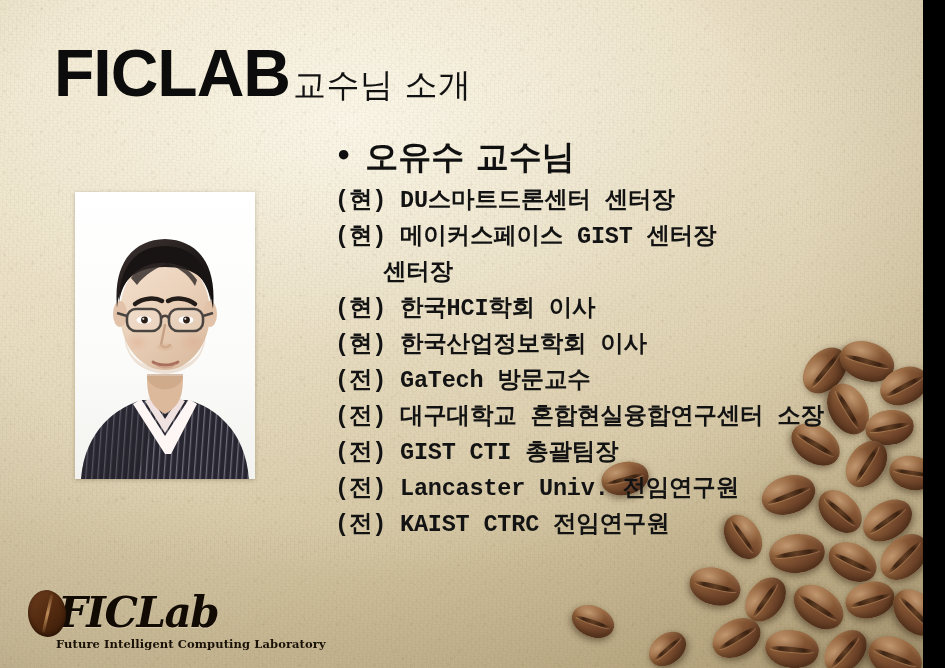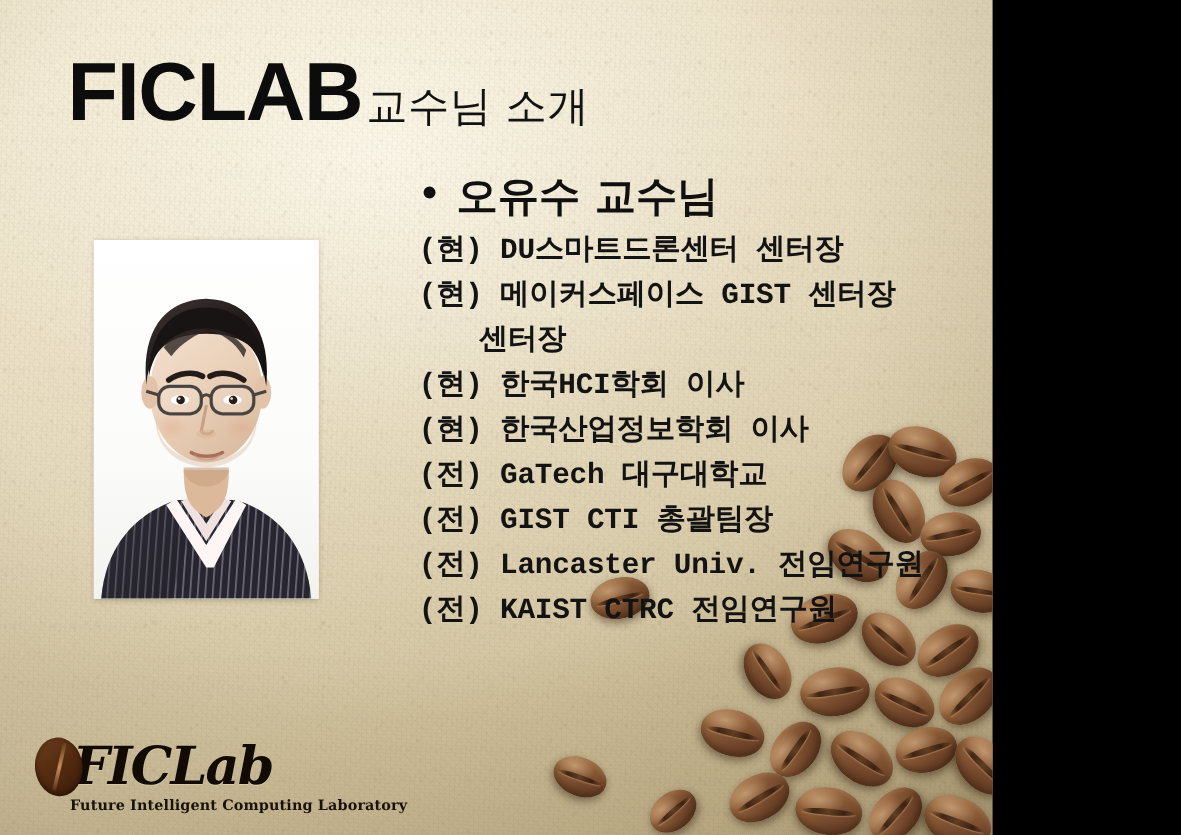--- a/index.html
+++ b/index.html
@@ -8,21 +8,21 @@
   html,body{
     width:945px; height:668px;
     overflow:hidden;
     background:#000;
     font-family:"Liberation Sans", sans-serif;
   }
 
   
   .slide{
     position:relative;
-    width:794px; height:668px;
+    width:923px; height:668px;
     overflow:hidden;
     background:
       radial-gradient(ellipse 120% 95% at 38% 18%, rgba(255,252,240,0.85) 0%, rgba(248,240,218,0.35) 38%, rgba(0,0,0,0) 72%),
       linear-gradient(160deg, #efe6cd 0%, #e7dcc0 24%, #ddd0b0 48%, #d2c39f 70%, #c6b68f 88%, #bdac84 100%);
   }
 
   
   .paper-texture{
     position:absolute; inset:0;
     pointer-events:none;
@@ -313,21 +313,22 @@
     <div class="headline">
       <span class="dot">•</span>
       <span>오유수 교수님</span>
     </div>
     <ul class="cred-list">
       <li class="cred-item">(현) DU스마트드론센터 센터장</li>
       <li class="cred-item">(현) 메이커스페이스 GIST 센터장</li>
       <li class="cred-item indented">센터장</li>
       <li class="cred-item">(현) 한국HCI학회 이사</li>
       <li class="cred-item">(현) 한국산업정보학회 이사</li>
-      <li class="cred-item">(전) GaTech 대구대학교</li>
+      <li class="cred-item">(전) GaTech 방문교수</li>
+      <li class="cred-item">(전) 대구대학교 혼합현실융합연구센터 소장</li>
       <li class="cred-item">(전) GIST CTI 총괄팀장</li>
       <li class="cred-item">(전) Lancaster Univ. 전임연구원</li>
       <li class="cred-item">(전) KAIST CTRC 전임연구원</li>
     </ul>
   </div>
 
   <div class="logo">
     <div class="logo-row">
       <span class="logo-bean"></span>
       <span class="logo-word">FICLab</span>

